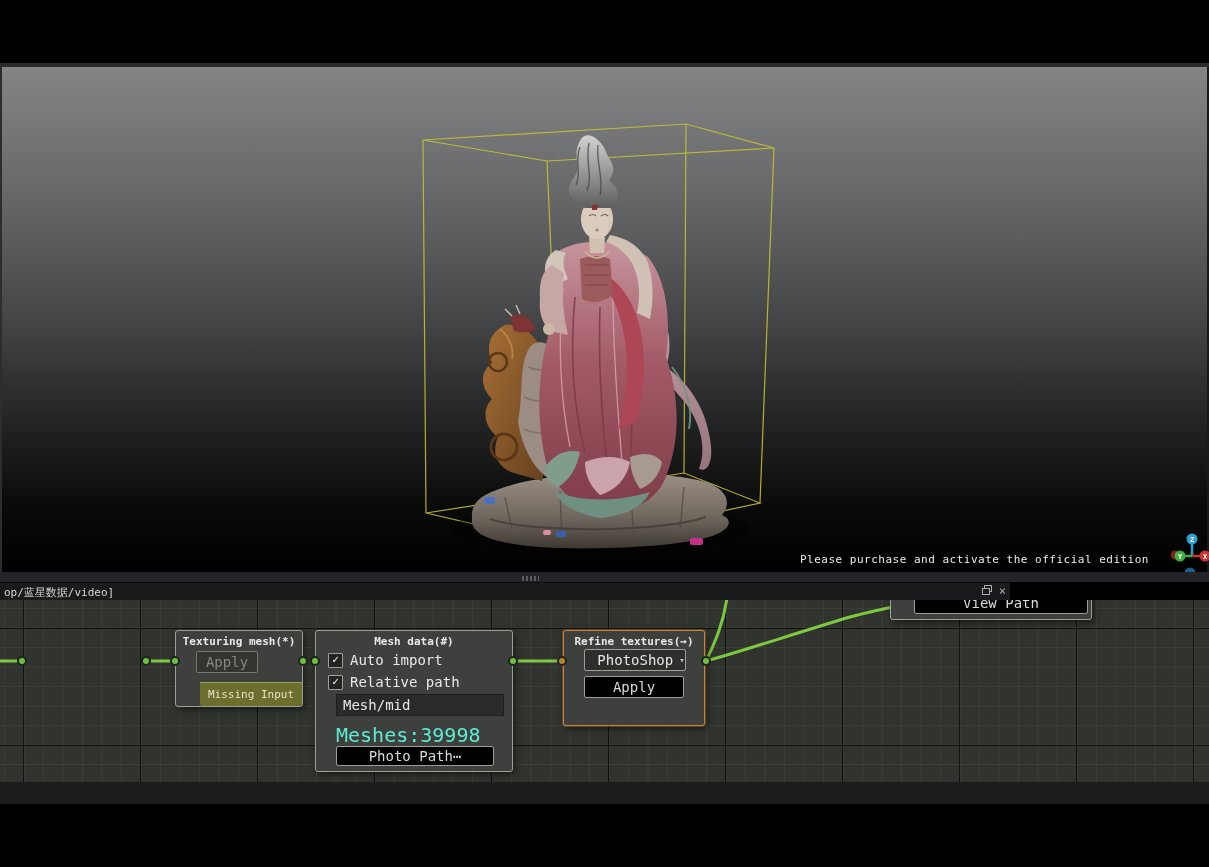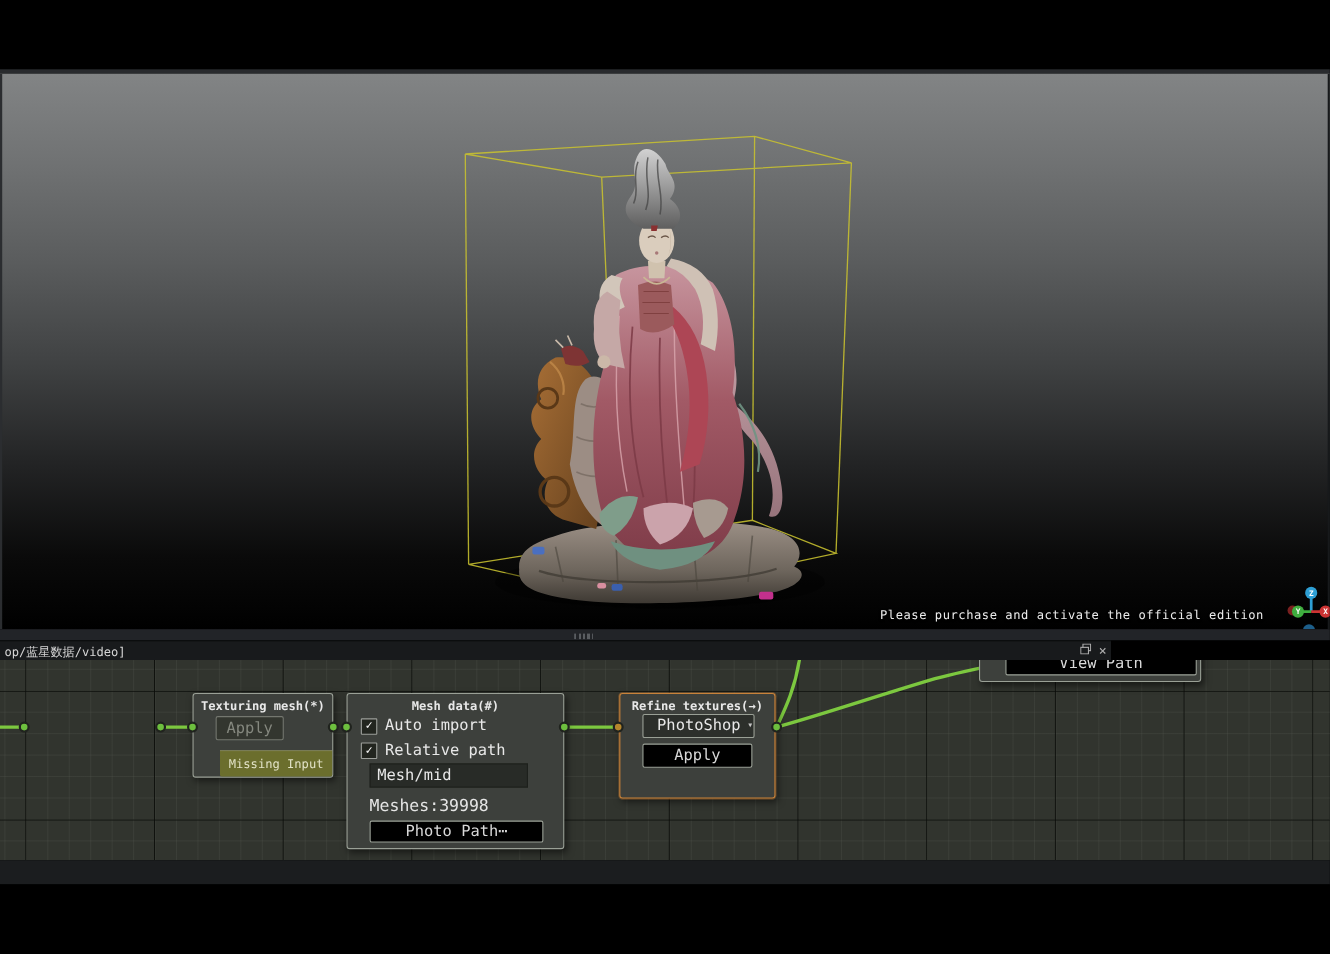--- a/index.html
+++ b/index.html
@@ -43,21 +43,21 @@
   .node-title{text-align:center;font-size:12px;font-weight:bold;color:#e8e8e8;height:15px;line-height:15px;margin-top:3px;white-space:nowrap;overflow:hidden;}
   .btn{position:absolute;background:#000000;border:1px solid #9aa096;border-radius:2px;color:#d9d9d9;
     font-family:inherit;font-size:14px;text-align:center;box-sizing:border-box;padding:0;cursor:default;}
   .btn.disabled{color:#85887f;border-color:#74776f;background:#33362f;}
   .status-bar{position:absolute;left:0;right:0;bottom:0;height:23px;background:#6b6e2d;border-top:1px solid #9a9d6a;
     border-radius:0 0 2px 2px;color:#e2e2c6;font-size:11px;text-align:center;line-height:23px;margin-left:24px;}
   .chk-row{position:absolute;left:12px;display:flex;align-items:center;gap:7px;height:18px;}
   .chk{width:13px;height:13px;background:#22251f;border:1px solid #9da09b;color:#fff;font-size:11px;line-height:12px;text-align:center;border-radius:1px;}
   .chk-label{font-size:14px;color:#e8e8e8;white-space:nowrap;}
   .field{position:absolute;background:#282b27;border:1px solid #1d201c;color:#e8e8e8;font-family:inherit;font-size:14px;padding:0 6px;box-sizing:border-box;}
-  .plain-label{position:absolute;font-size:15px;color:#e5e5e5;white-space:nowrap;}
+  .plain-label{position:absolute;font-size:20px;color:#5eead4;white-space:nowrap;}
   .dropdown{position:absolute;background:#2c2f2b;border:1px solid #9aa096;border-radius:2px;color:#e8e8e8;font-size:14px;
     display:flex;align-items:center;justify-content:center;gap:6px;box-sizing:border-box;}
   .dropdown .caret{font-size:9px;color:#c2c2c2;}
   .dot{position:absolute;width:10px;height:10px;border-radius:50%;background:#6dbf3e;border:2px solid #20231e;box-sizing:border-box;z-index:3;}
   .dot.orange{background:#b5862c;}
   .node.selected{border-color:#c8823a;box-shadow:0 0 0 1px rgba(200,130,58,.35),2px 3px 7px rgba(0,0,0,.5);}
 
   
   .bottom-strip{position:absolute;left:0;top:782px;width:1209px;height:22px;background:#1b1d1f;}
   .bottombar{position:absolute;left:0;top:804px;width:1209px;height:63px;background:#000;}
@@ -220,21 +220,21 @@
     <div class="node" style="left:315px;top:30px;width:198px;height:142px;">
       <div class="node-title" style="font-size:11px;">Mesh data(#)</div>
       <div class="chk-row" style="top:20px;">
         <div class="chk"><span>✓</span></div>
         <div class="chk-label">Auto import</div>
       </div>
       <div class="chk-row" style="top:42px;">
         <div class="chk"><span>✓</span></div>
         <div class="chk-label">Relative path</div>
       </div>
-      <input class="field" style="left: 20px; top: 63px; width: 144px; height: 22px;" readonly="" value="Mesh/mid">
+      <input class="field" style="left: 20px; top: 63px; width: 168px; height: 22px;" readonly="" value="Mesh/mid">
       <div class="plain-label" style="left:20px;top:92px;">Meshes:39998</div>
       <button class="btn" style="left:20px;top:115px;width:158px;height:20px;">Photo Path⋯</button>
     </div>
 
     <div class="node selected" style="left:563px;top:30px;width:142px;height:96px;">
       <div class="node-title" style="font-size:11px;">Refine textures(→)</div>
       <div class="dropdown" style="left:20px;top:18px;width:102px;height:22px;padding-left:12px;">
         <span>PhotoShop</span>
         <span class="caret">▾</span>
       </div>

